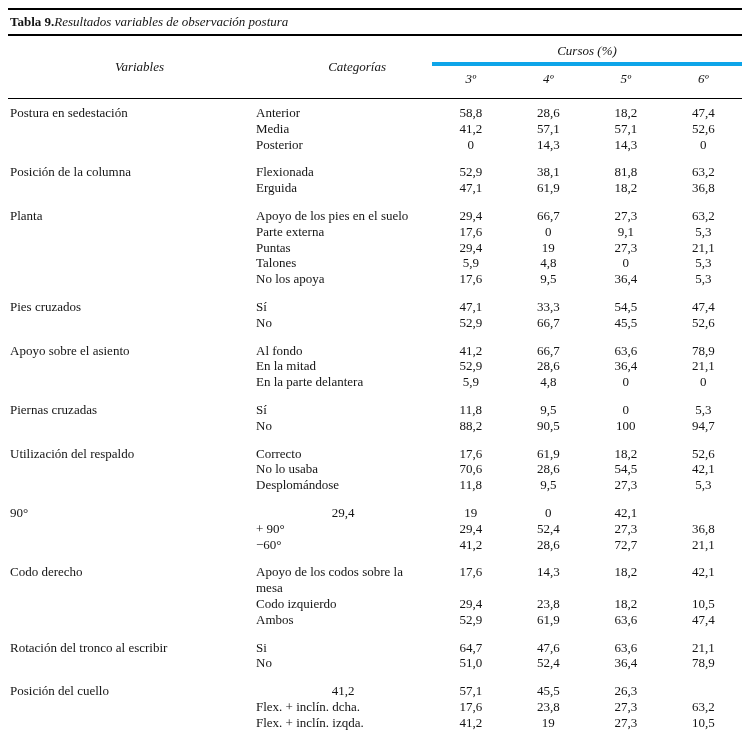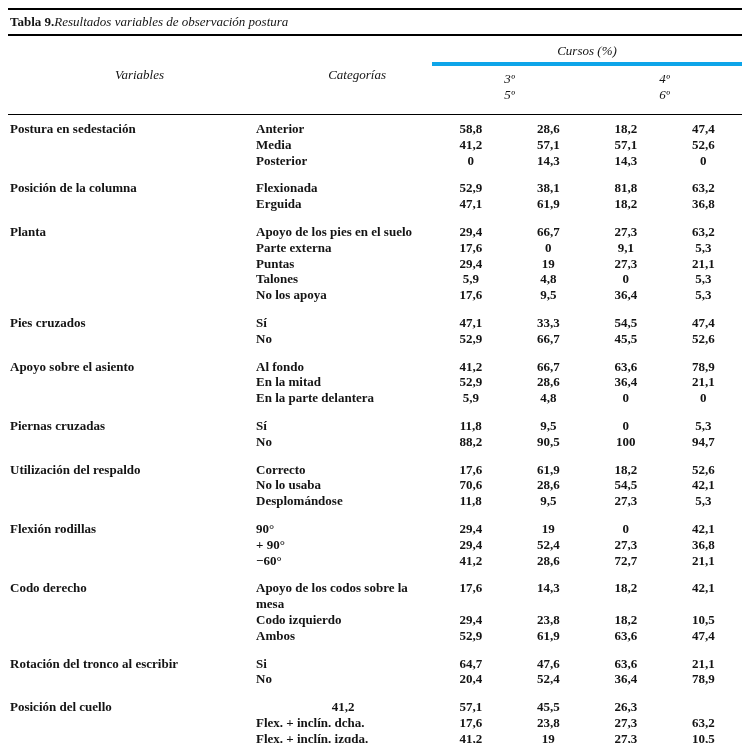--- a/index.html
+++ b/index.html
@@ -45,36 +45,35 @@
     text-align: right;
     padding-right: 46px;
   }
   .cursos-label {
     text-align: center;
     padding: 7px 0 3px 0;
     border-bottom: 4px solid #0ea5e9;
   }
   .cursos-cols {
     display: grid;
-    grid-template-columns: repeat(2, 1fr);
+    grid-template-columns: repeat(4, 1fr);
     text-align: center;
     padding: 5px 0 11px 0;
   }
 
   .tbody {
     padding: 6px 0 3px 0;
   }
   .group { margin-bottom: 12px; }
   .group:last-child { margin-bottom: 12px; }
   .row {
     display: grid;
     grid-template-columns: 246px 178px repeat(4, 1fr);
     font-size: 13px;
     line-height: 15.8px;
-    font-weight: bold;
   }
   .cell.var { padding-left: 2px; }
   .cell.cat { padding-left: 2px; }
   .cell.num { text-align: center; }
 </style>
 </head>
 <body>
 
 <div class="page">
 
@@ -273,21 +272,20 @@
           <div class="cell var"></div>
           <div class="cell cat">Desplomándose</div>
           <div class="cell num">11,8</div>
           <div class="cell num">9,5</div>
           <div class="cell num">27,3</div>
           <div class="cell num">5,3</div>
         </div>
       </div>
       <div class="group">
         <div class="row">
-          <div class="cell var">Flexión rodillas</div>
           <div class="cell cat">90°</div>
           <div class="cell num">29,4</div>
           <div class="cell num">19</div>
           <div class="cell num">0</div>
           <div class="cell num">42,1</div>
         </div>
         <div class="row">
           <div class="cell var"></div>
           <div class="cell cat">+ 90°</div>
           <div class="cell num">29,4</div>
@@ -335,21 +333,21 @@
           <div class="cell var">Rotación del tronco al escribir</div>
           <div class="cell cat">Si</div>
           <div class="cell num">64,7</div>
           <div class="cell num">47,6</div>
           <div class="cell num">63,6</div>
           <div class="cell num">21,1</div>
         </div>
         <div class="row">
           <div class="cell var"></div>
           <div class="cell cat">No</div>
-          <div class="cell num">20,4</div>
+          <div class="cell num">51,0</div>
           <div class="cell num">52,4</div>
           <div class="cell num">36,4</div>
           <div class="cell num">78,9</div>
         </div>
       </div>
       <div class="group">
         <div class="row">
           <div class="cell var">Posición del cuello</div>
           <div class="cell num">41,2</div>
           <div class="cell num">57,1</div>

